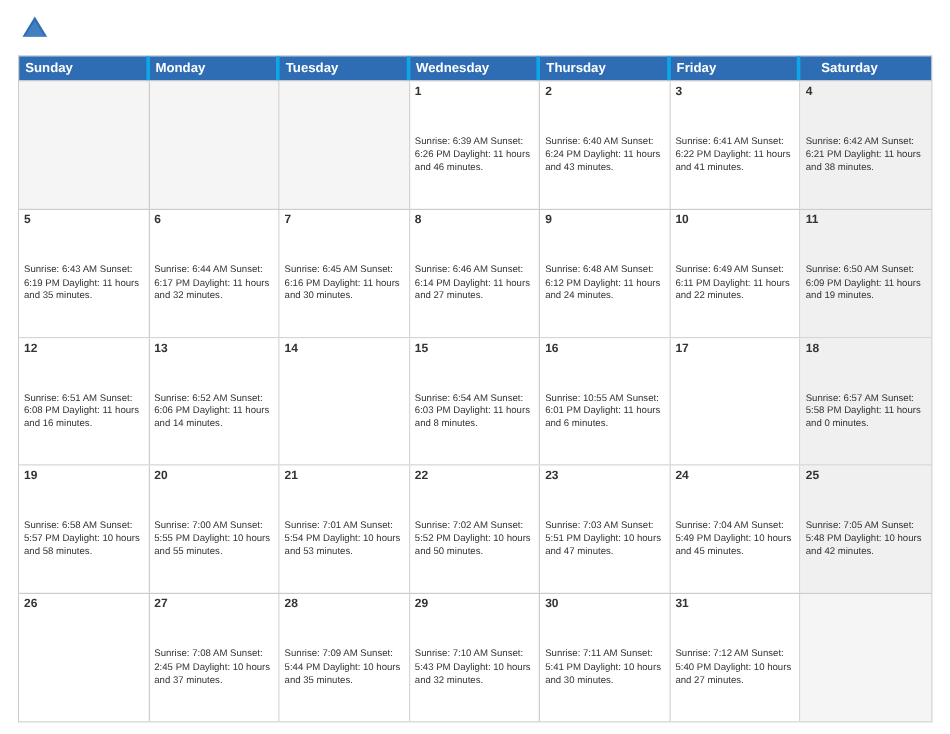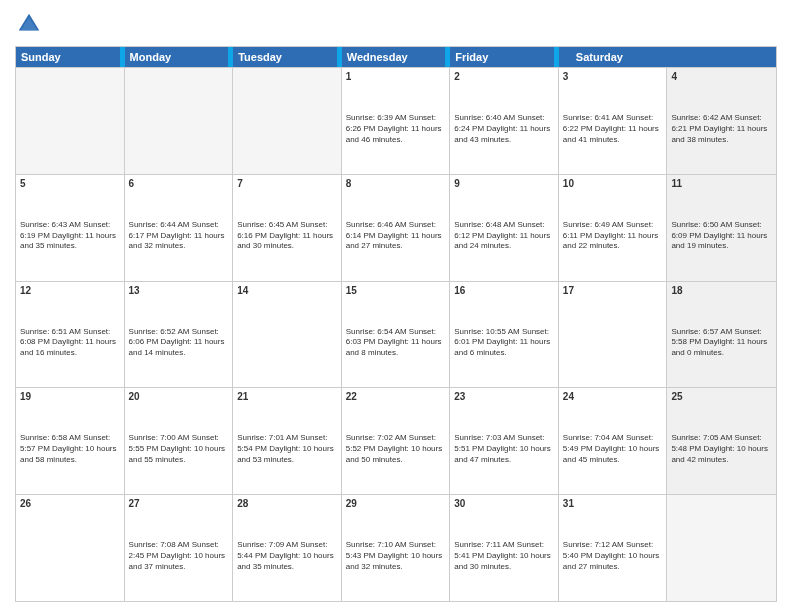--- a/index.html
+++ b/index.html
@@ -65,21 +65,21 @@
       display: grid;
       grid-template-columns: repeat(7, 1fr);
       background: #2e6db4;
     }
     .cal-header-cell {
       color: #fff;
       font-size: 11px;
       font-weight: bold;
       text-align: left;
       padding: 4px 5px;
-      border-right: 5px solid #0ea5e9;
+      border-right: 3px solid #0ea5e9;
     }
     .cal-header-cell:last-child { border-right: none; margin-left: 12px; }
     .cal-body {
       flex: 1;
       display: flex;
       flex-direction: column;
     }
     .cal-row {
       display: grid;
       grid-template-columns: repeat(7, 1fr);
@@ -132,20 +132,21 @@
       <h2></h2>
     </div>
   </div>
 
   <div class="calendar">
     <div class="cal-header">
     <div class="cal-header-cell">Sunday</div>
         <div class="cal-header-cell">Monday</div>
         <div class="cal-header-cell">Tuesday</div>
         <div class="cal-header-cell">Wednesday</div>
+        <div class="cal-header-cell">Thursday</div>
         <div class="cal-header-cell">Friday</div>
         <div class="cal-header-cell">Saturday</div>
       </div>
     <div class="cal-body">
     <div class="cal-row">
           <div class="cal-cell empty"></div>
           <div class="cal-cell empty"></div>
           <div class="cal-cell empty"></div>
           <div class="cal-cell">
             <span class="day-num">1</span>

